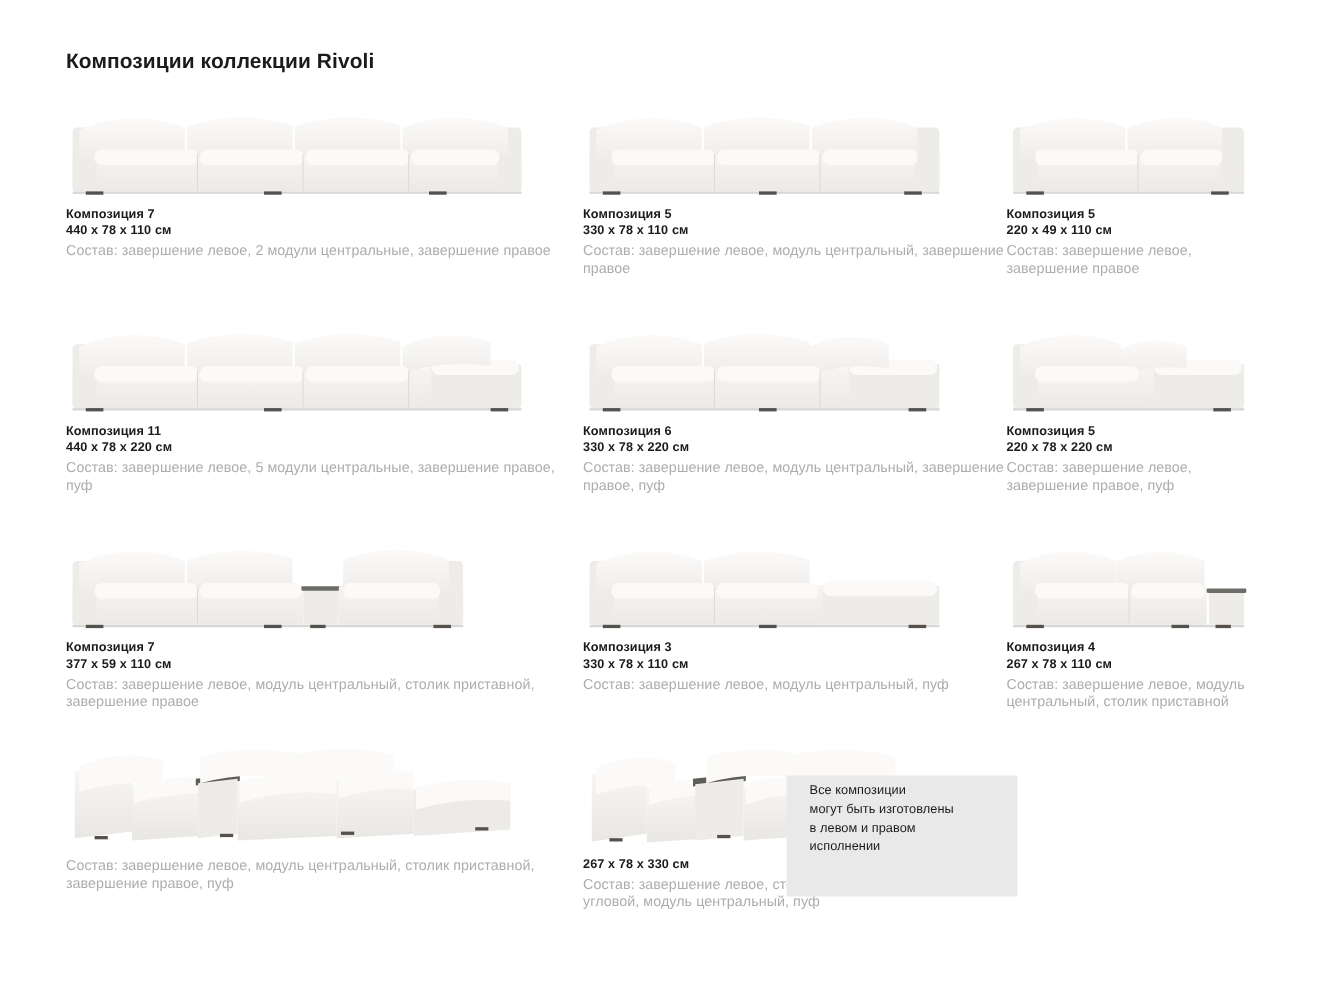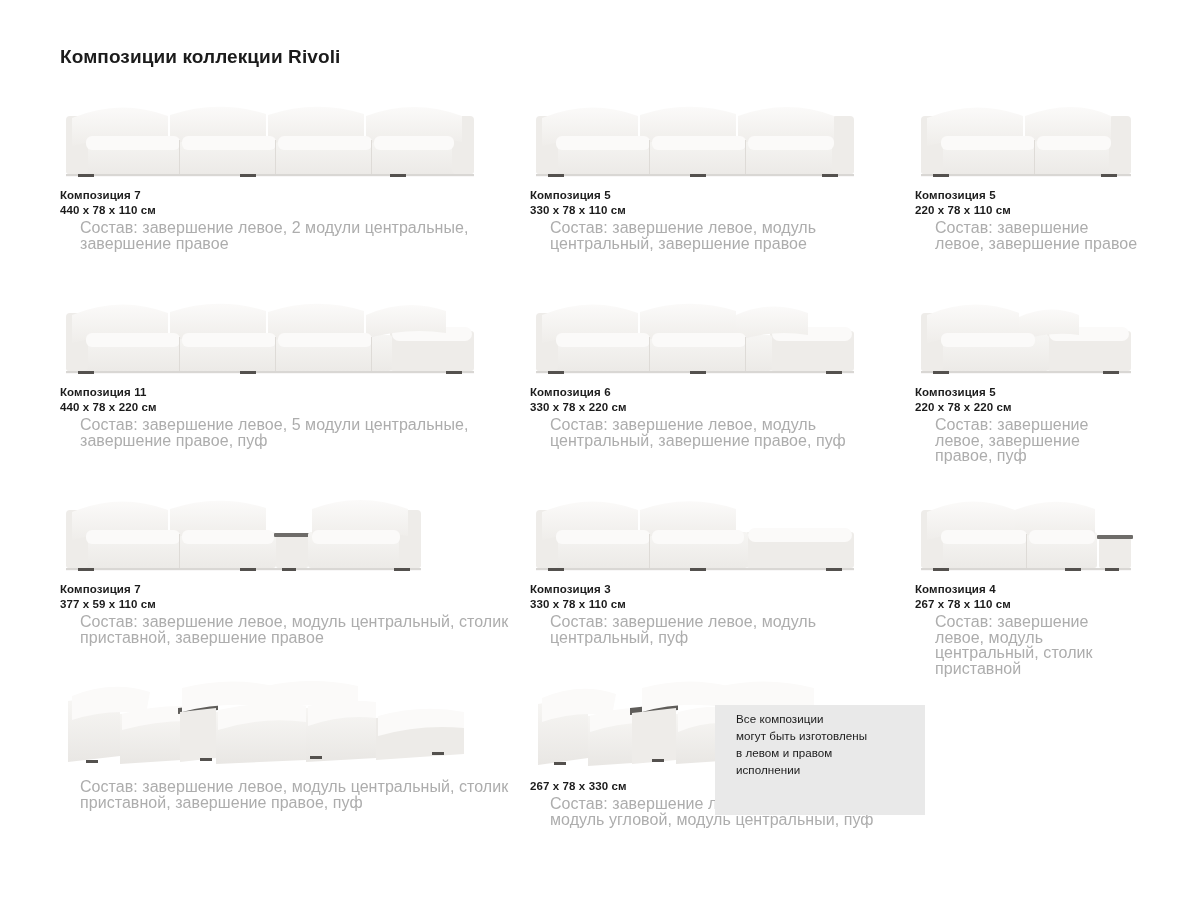--- a/index.html
+++ b/index.html
@@ -35,23 +35,22 @@
   .cap{margin-top:8px;}
   .cap .name{
     font-size:11.5px;font-weight:bold;color:#1b1b1b;line-height:15px;
     letter-spacing:.1px;
   }
   .cap .dims{
     font-size:11.5px;font-weight:bold;color:#1b1b1b;line-height:15px;
     letter-spacing:.1px;
   }
   .cap .desc{
-    font-size:16px;color:#adadad;line-height:15.5px;margin-top:2px;
+    font-size:13px;color:#adadad;line-height:15.5px;margin-top:2px;
     letter-spacing:.05px;
-    margin-left:20px;
   }
 
   .note{
     position:absolute;right:30px;top:705px;
     width:210px;height:110px;
     background:#e9e9e9;
     box-sizing:border-box;
     padding:5px 0 0 21px;
   }
   .note p{
@@ -158,21 +157,21 @@
             <path d="M110 28 q48 -18 86 0 l0 26 q-44 -10 -86 2 z" fill="url(#g-cush)"></path>
             <rect x="26" y="48" width="94" height="14" rx="6" fill="#fbfaf9"></rect>
             <rect x="122" y="48" width="74" height="14" rx="6" fill="#fbfaf9"></rect>
             <rect x="119" y="52" width="1" height="34" fill="#dedbd7"></rect>
             <rect x="18" y="86" width="16" height="3" fill="#54514e"></rect>
             <rect x="186" y="86" width="16" height="3" fill="#54514e"></rect>
           </svg>
         </div>
         <div class="cap">
           <div class="name">Композиция 5</div>
-          <div class="dims">220 x 78 x 110 см</div>
+          <div class="dims">220 x 49 x 110 см</div>
           <div class="desc">Состав: завершение левое, завершение правое</div>
         </div>
       </div>
     </div>
 
     <div class="cell">
       <div class="card">
         <div class="figure">
           <svg width="420" height="92" viewBox="0 0 420 92">
             <rect x="6" y="86" width="408" height="2.2" fill="#d9d7d4"></rect>

